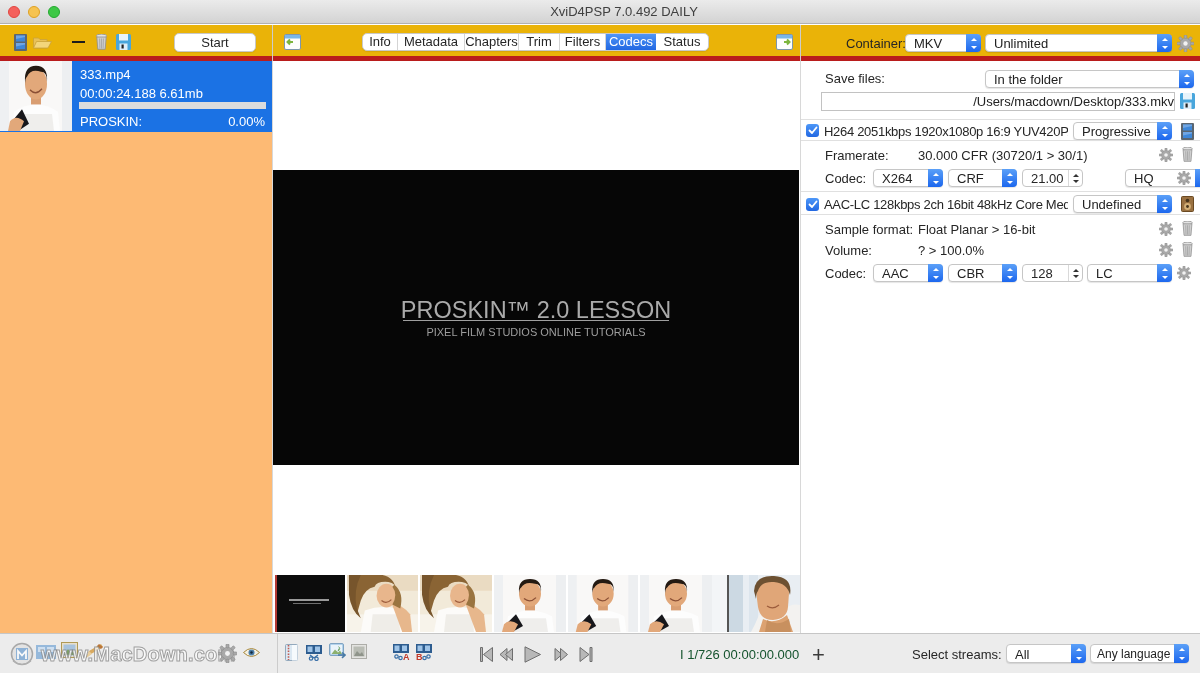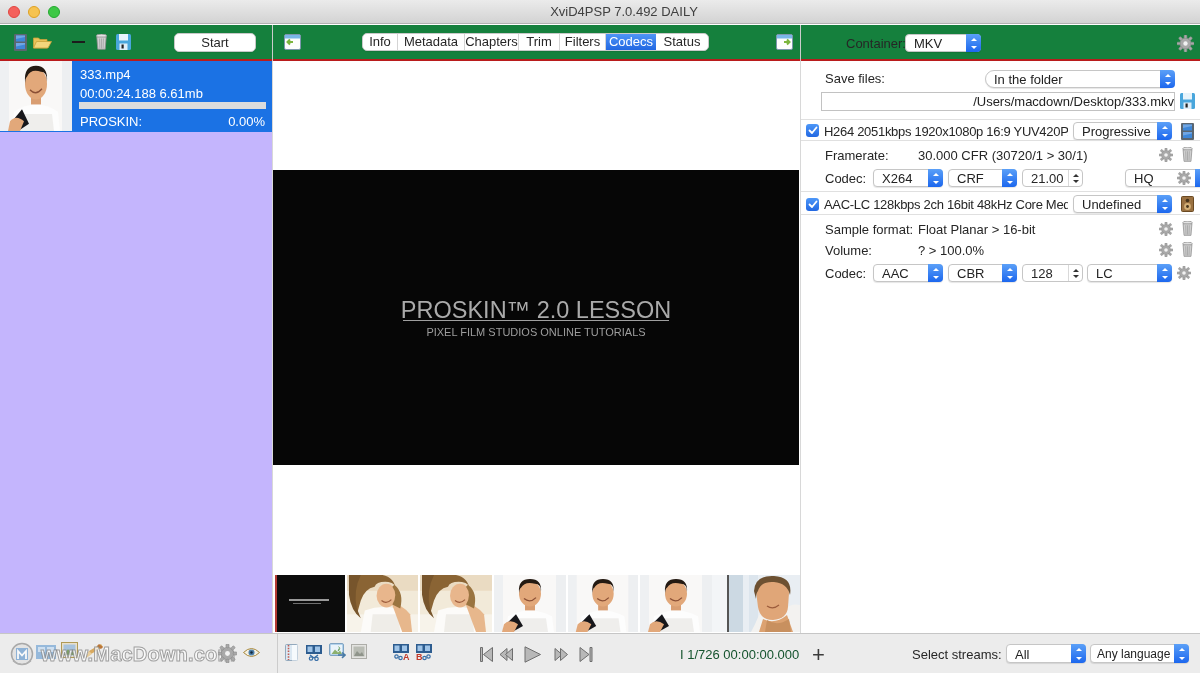--- a/index.html
+++ b/index.html
@@ -7,21 +7,21 @@
 body { font-family:"Liberation Sans", sans-serif; position:relative; background:#fff; font-size:13px; color:#262626; }
 .abs { position:absolute; }
 
 
 #titlebar { left:0; top:0; width:1200px; height:24px;
   background:linear-gradient(#ebebeb,#d3d3d3); border-bottom:1px solid #b1b1b1; }
 #titlebar .tl { position:absolute; top:5.5px; width:12px; height:12px; border-radius:50%; }
 #title { position:absolute; top:4px; left:0; width:100%; text-align:center; font-size:13px; color:#404040;padding-left:48px; }
 
 
-#toolbar { left:0; top:25px; width:1200px; height:36px; background:#15803d; border-bottom:2px solid #b91c1c; }
+#toolbar { left:0; top:25px; width:1200px; height:36px; background:#eab308; border-bottom:5px solid #b91c1c; }
 .vdiv { position:absolute; top:0; width:1px; background:#cccccc; }
 
 
 .btn { position:absolute; background:#fff; border:1px solid #c8c8c8; border-radius:5px;
   box-shadow:0 1px 1px rgba(0,0,0,0.08); text-align:center; font-size:13px; color:#262626; }
 
 
 #seg { position:absolute; left:362px; top:8px; height:18px; display:flex;
   background:#fff; border:1px solid #c9c9c9; border-radius:5px; box-shadow:0 1px 1px rgba(0,0,0,0.08); overflow:hidden; }
 #seg .s { height:100%; line-height:16px; text-align:center; font-size:13px; color:#262626; border-right:1px solid #d4d4d4; }
@@ -47,21 +47,21 @@
   border-left:3.5px solid transparent; border-right:3.5px solid transparent; }
 .stepfield .st:before { top:3.5px; border-bottom:3.5px solid #333; }
 .stepfield .st:after { bottom:3.5px; border-top:3.5px solid #333; }
 
 
 .chk { position:absolute; width:13px; height:13px; border-radius:3px;
   background:linear-gradient(#4d97f8,#2268e2); }
 .chk svg { position:absolute; left:1.5px; top:2px; }
 
 
-#leftcol { left:0; top:61px; width:272px; height:572px; background:#c4b5fd; }
+#leftcol { left:0; top:61px; width:272px; height:572px; background:#fdba74; }
 #item { position:absolute; left:0; top:0; width:272px; height:71px; background:#1b72e4; }
 #item .tx { position:absolute; color:#fff; font-size:13px; }
 #pbar { position:absolute; left:79px; top:41px; width:187px; height:7px; background:#dcdcdc; }
 
 
 #video { left:273px; top:170px; width:526px; height:295px; background:#060606; }
 #strip { left:273px; top:575px; width:527px; height:57px; background:#fff; }
 #strip .th { position:absolute; top:0; height:57px; overflow:hidden; }
 
 
@@ -192,20 +192,24 @@
     <div class="s" style="width:46px;">Filters</div>
     <div class="s sel" style="width:50px;">Codecs</div>
     <div class="s" style="width:52px;">Status</div>
   </div>
 
   <div class="lbl" style="left:846px; top:11px;">Container:</div>
   <div class="popup" style="left:905px; top:9px; width:76px; height:18px;padding-left:20px;">
       <div class="txt">MKV</div>
       <div class="cap"></div>
     </div>
+  <div class="popup" style="left:985px; top:9px; width:187px; height:18px;">
+      <div class="txt">Unlimited</div>
+      <div class="cap"></div>
+    </div>
   <svg class="abs" style="left:1177px; top:10px;" width="17" height="17">
       <use href="#gear"></use>
     </svg>
 </div>
 
 <div class="abs" id="leftcol">
   <div id="item">
     <svg class="abs" style="left:0; top:0;" width="72" height="70">
         <use href="#guy" width="72" height="70"></use>
       </svg>
@@ -257,21 +261,21 @@
     <path d="M25 16 Q26 0 45 1 Q64 2 61 20 Q58 8 45 7 Q32 6 29 16 Q27 18 27 24 Z" fill="#6d5132"></path>
     <path d="M34 44 Q46 50 58 40 L64 57 L30 57 Z" fill="#dca271"></path>
     <path d="M38 45 Q48 52 60 44 L62 57 L36 57 Z" fill="#c8905f"></path>
     <path d="M38 31 Q44 35 50 30" stroke="#9c5c3c" stroke-width="1.2" fill="none"></path>
   </svg>
 </div>
 
 <div class="abs" id="rightpanel" style="left:801px; top:61px; width:399px; height:572px; background:#fff;"></div>
 
 <div class="lbl" style="left:825px; top:71px;">Save files:</div>
-<div class="popup" style="left:985px; top:70px; width:190px; height:18px;border-radius:9px;">
+<div class="popup" style="left:985px; top:70px; width:209px; height:18px;">
     <div class="txt">In the folder</div>
     <div class="cap"></div>
   </div>
 <div class="abs" style="left:821px; top:92px; width:354px; height:19px; background:#fff; border:1px solid #c2c2c2; font-size:13px; color:#222; line-height:18px; padding-left:7px;text-align:right;">/Users/macdown/Desktop/333.mkv</div>
 <svg class="abs" style="left:1180px; top:93px;" width="15" height="16">
     <use href="#floppy"></use>
   </svg>
 <div class="rrow-border" style="top:119px;"></div>
 
 <div class="chk" style="left:806px; top:124px;">

